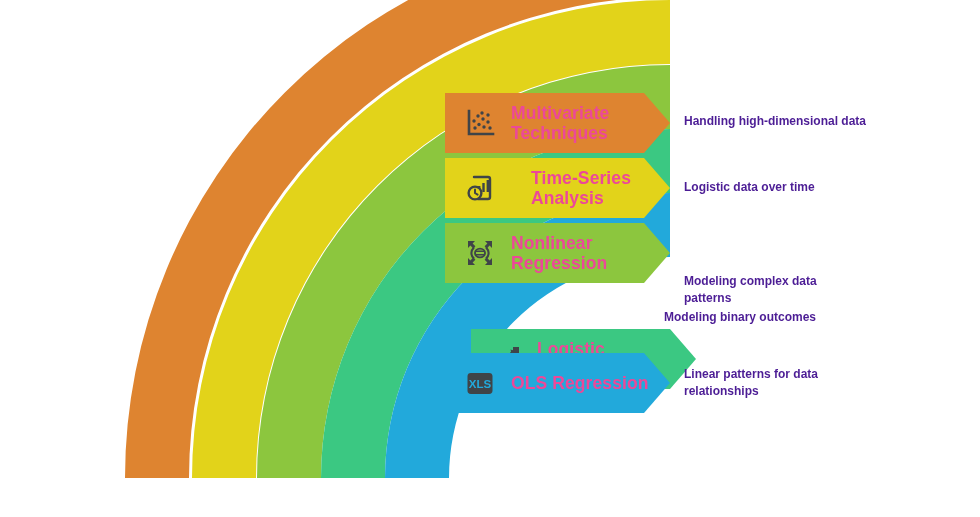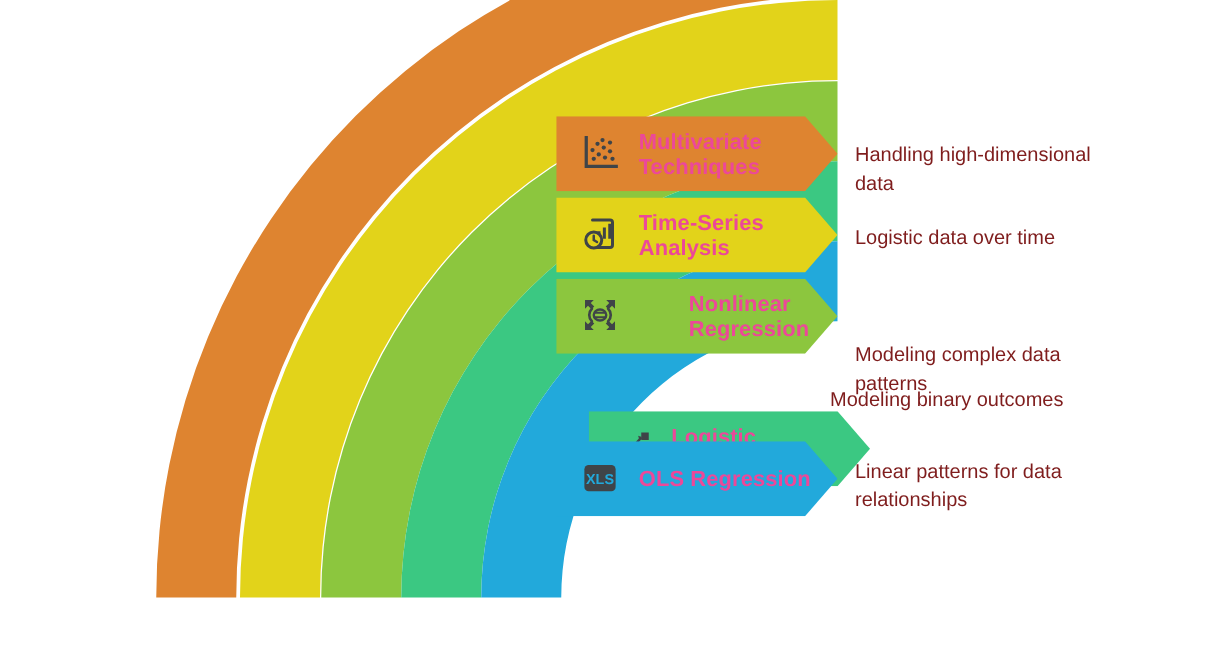--- a/index.html
+++ b/index.html
@@ -34,39 +34,40 @@
     position:absolute;
     left:0;top:0;
     height:60px;
     display:flex;
     align-items:center;
   }
   .icon-box{
     width:34px;height:34px;
     margin-left:18px;
     flex:0 0 auto;
-    display:flex;align-items:flex-start;justify-content:center;
+    display:flex;align-items:center;justify-content:center;
   }
   .icon-box svg{display:block;}
   .row-title{
     margin-left:14px;
     color:#ec4899;
     font-size:17.5px;
     font-weight:bold;
     line-height:1.15;
     letter-spacing:.1px;
     white-space:pre-line;
   }
   .desc{
     position:absolute;
-    color:#7f1d1d;
-    font-size:16px;
+    color:#4c1d95;
+    font-size:12px;
     line-height:1.45;
     white-space:pre-line;
     width:215px;
+    font-weight:bold;
   }
 </style>
 </head>
 <body>
 
 <div id="infographic">
 
   <svg class="arcs" width="980" height="517" viewBox="0 0 980 517">
     <g>
       <path d="M 125,478 L 125,478 A 545,545 0 0 1 670,-67 L 670,-3 A 481,481 0 0 0 189,478 Z" fill="#DE8430"></path>
@@ -116,21 +117,21 @@
       </div>
     </div>
     <div class="desc" style="left:684px;top:113px;">Handling high-dimensional data</div>
 
     <div class="row" style="left:445px;top:158px;width:225px;">
       <div class="band">
         <svg width="225" height="60" viewBox="0 0 225 60">
           <path d="M0,0 L199,0 L225,30 L199,60 L0,60 Z" fill="#E2D31A"></path>
         </svg>
       </div>
-      <div class="row-inner" style="width:225px;">
+      <div class="row-inner" style="width:225px;gap:20px;">
         <div class="icon-box">
           <svg width="32" height="32" viewBox="0 0 32 32">
             <path d="M10,5 L24,5 A2,2 0 0 1 26,7 L26,25 A2,2 0 0 1 24,27 L14,27" stroke="#3F4448" stroke-width="2.4" fill="none" stroke-linecap="round"></path>
             <rect x="14" y="14" width="2.4" height="6" fill="#3F4448"></rect>
             <rect x="18.3" y="11" width="2.4" height="9" fill="#3F4448"></rect>
             <rect x="22.6" y="8" width="2.4" height="12" fill="#3F4448"></rect>
             <circle cx="11" cy="21" r="6.4" fill="#E2D31A" stroke="#3F4448" stroke-width="2.4"></circle>
             <path d="M11,17.6 L11,21 L13.6,22.6" stroke="#3F4448" stroke-width="2" fill="none" stroke-linecap="round"></path>
           </svg>
         </div>
@@ -139,21 +140,21 @@
       </div>
     </div>
     <div class="desc" style="left:684px;top:179px;">Logistic data over time</div>
 
     <div class="row" style="left:445px;top:223px;width:225px;">
       <div class="band">
         <svg width="225" height="60" viewBox="0 0 225 60">
           <path d="M0,0 L199,0 L225,30 L199,60 L0,60 Z" fill="#8CC63E"></path>
         </svg>
       </div>
-      <div class="row-inner" style="width:225px;gap:40px;">
+      <div class="row-inner" style="width:225px;">
         <div class="icon-box">
           <svg width="32" height="32" viewBox="0 0 32 32">
             <g fill="#3F4448">
               <path d="M4,4 L11,4 L8.6,6.4 L11.4,9.2 L9.2,11.4 L6.4,8.6 L4,11 Z"></path>
               <path d="M28,4 L28,11 L25.6,8.6 L22.8,11.4 L20.6,9.2 L23.4,6.4 L21,4 Z"></path>
               <path d="M4,28 L4,21 L6.4,23.4 L9.2,20.6 L11.4,22.8 L8.6,25.6 L11,28 Z"></path>
               <path d="M28,28 L21,28 L23.4,25.6 L20.6,22.8 L22.8,20.6 L25.6,23.4 L28,21 Z"></path>
             </g>
             <path d="M9.5,11 A7,7 0 0 0 9.5,21" stroke="#3F4448" stroke-width="2.1" fill="none" stroke-linecap="round"></path>
             <path d="M22.5,11 A7,7 0 0 1 22.5,21" stroke="#3F4448" stroke-width="2.1" fill="none" stroke-linecap="round"></path>

